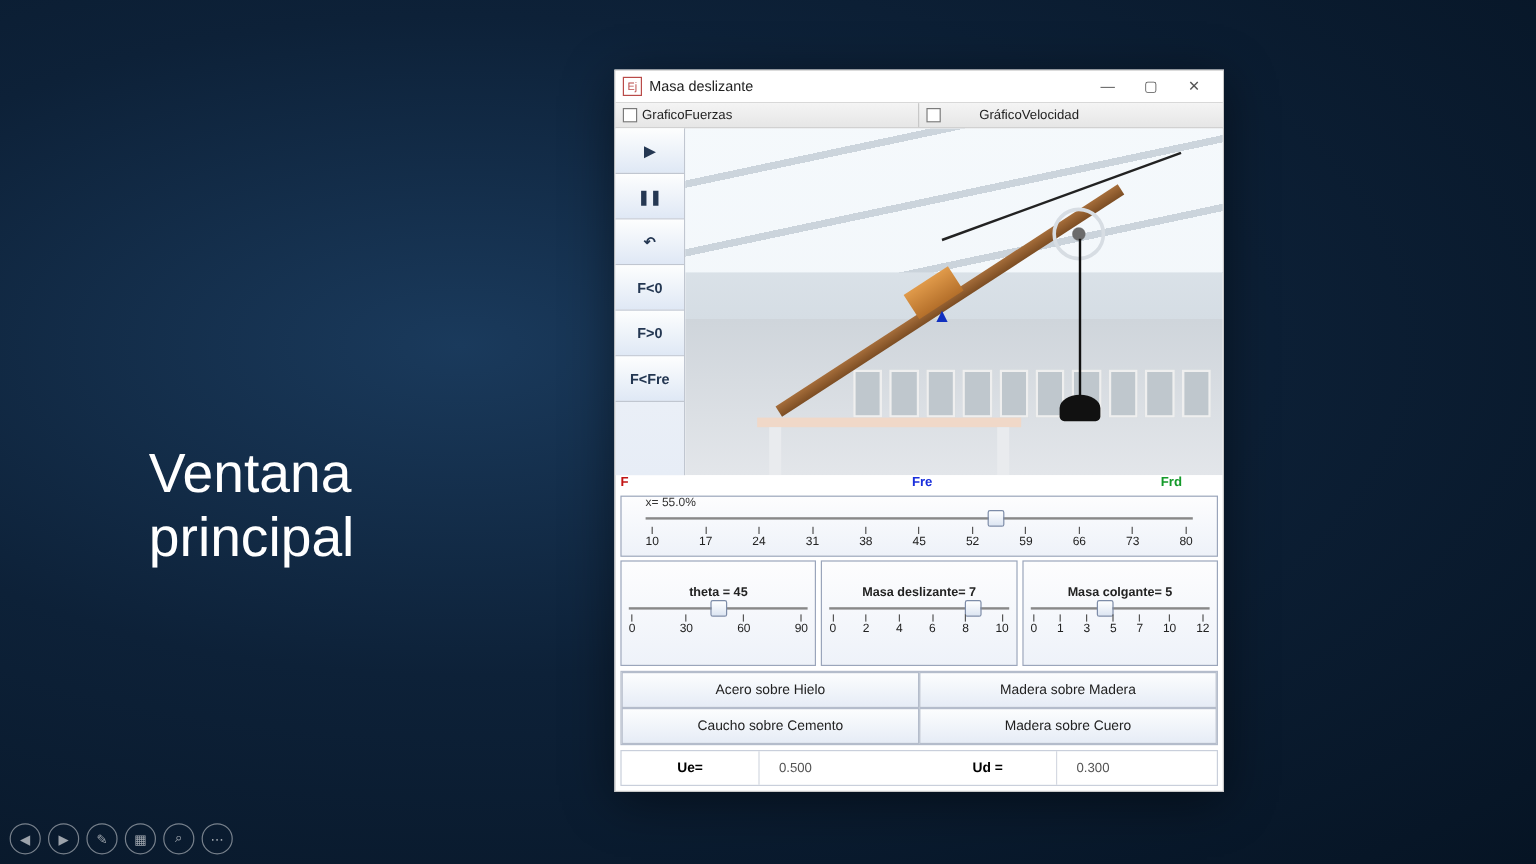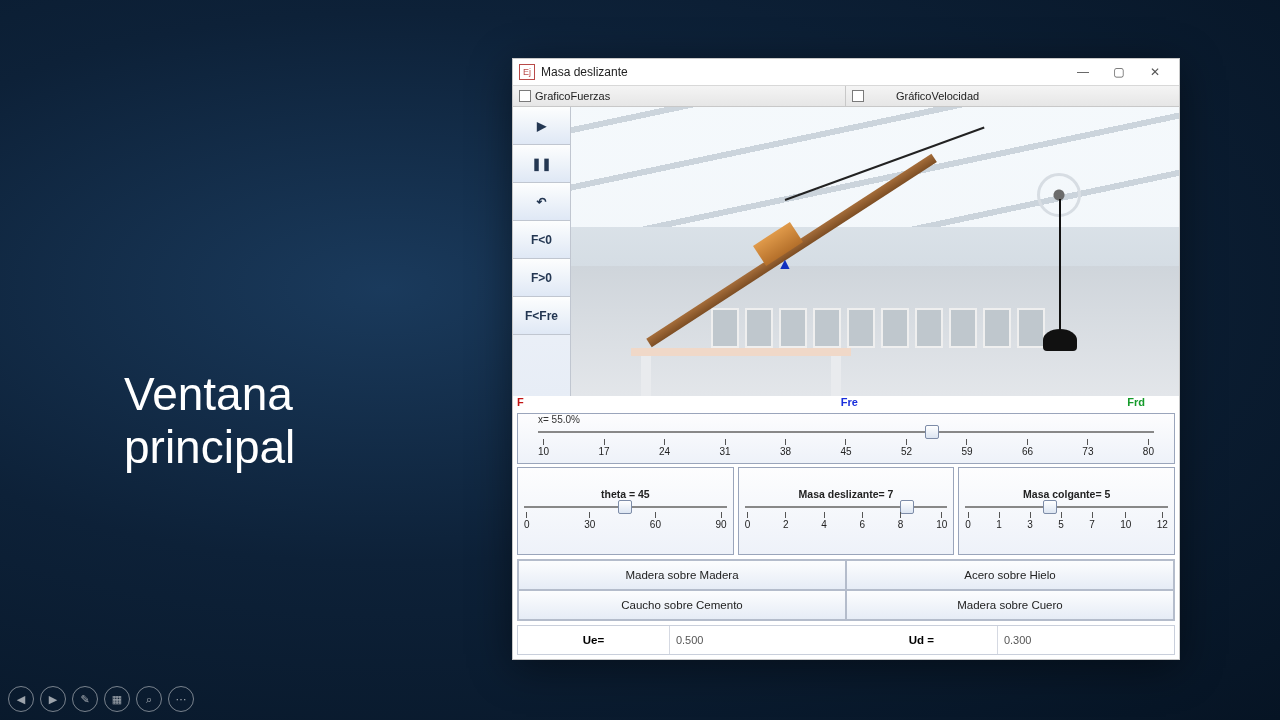--- a/index.html
+++ b/index.html
@@ -20,21 +20,21 @@
     display: flex; gap: 6px;
   }
   .ptool {
     width: 26px; height: 26px; border: 1.5px solid rgba(255,255,255,.45);
     border-radius: 50%; display: flex; align-items: center; justify-content: center;
     color: rgba(255,255,255,.6); font-size: 11px; cursor: pointer;
   }
   
   .app-window {
     position: absolute; left: 512px; top: 58px;
-    width: 668px; height: 602px;
+    width: 508px; height: 602px;
     background: #fff;
     box-shadow: 0 8px 40px rgba(0,0,0,.45);
     display: flex; flex-direction: column;
     border: 1px solid #c8c8c8;
   }
   .titlebar {
     height: 28px; background: #fff;
     display: flex; align-items: center; padding: 0 6px;
     border-bottom: 1px solid #d8d8d8;
   }
@@ -121,21 +121,21 @@
   .smallsl .track{height:12px;}
   .smallsl .ticks{font-size:10px;}
   
   .matgrid { display:grid; grid-template-columns:1fr 1fr; gap:0; margin:4px 4px 0; border:1px solid #b4bccb;}
   .matgrid .mbtn { height:30px; display:flex; align-items:center; justify-content:center; font-size:11.5px; color:#222;
     background:linear-gradient(#fcfdfe,#e6ecf6); border:1px solid #b4bccb; cursor:pointer;}
   
   .coefrow { display:flex; margin:4px 4px 4px; border:1px solid #c9cfdb;}
   .coefcell { flex:1; display:flex; }
   .coeflabel{ width:46%; display:flex; align-items:center; justify-content:center; font-size:11.5px; font-weight:bold;}
-  .coefval { flex:1; border-left:1px solid #d5d9e2; padding:8px 6px; font-size:11px; color:#777;}
+  .coefval { flex:1; border-left:1px solid #d5d9e2; padding:8px 16px; font-size:11px; color:#777;}
   .coefval input { border:none; width:100%; font-size:11px; color:#555; background:transparent;}
 </style>
 </head>
 <body>
 
 <div class="slide-title">
   <span>Ventana</span><br>
   <span>principal</span>
 </div>
 
@@ -278,22 +278,22 @@
         <span>3</span>
           <span>5</span>
         <span>7</span>
           <span>10</span>
         <span>12</span>
       </div>
     </div>
   </div>
 
   <div class="matgrid">
+    <div class="mbtn">Acero sobre Hielo</div>
     <div class="mbtn">Madera sobre Madera</div>
-    <div class="mbtn">Acero sobre Hielo</div>
     <div class="mbtn">Caucho sobre Cemento</div>
     <div class="mbtn">Madera sobre Cuero</div>
   </div>
 
   <div class="coefrow">
     <div class="coefcell">
       <div class="coeflabel">Ue=</div>
       <div class="coefval"><input value="0.500" style=""></div>
     </div>
     <div class="coefcell">

